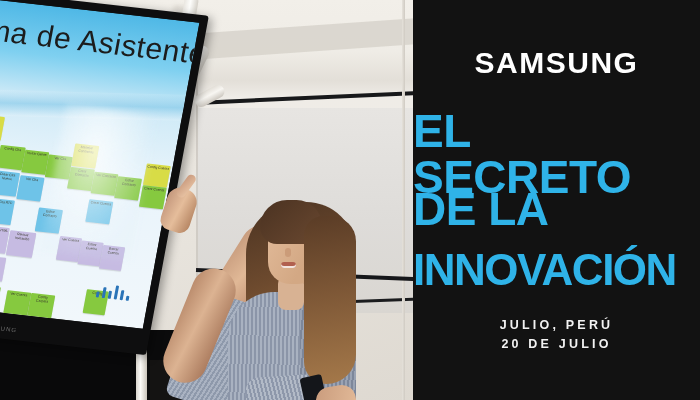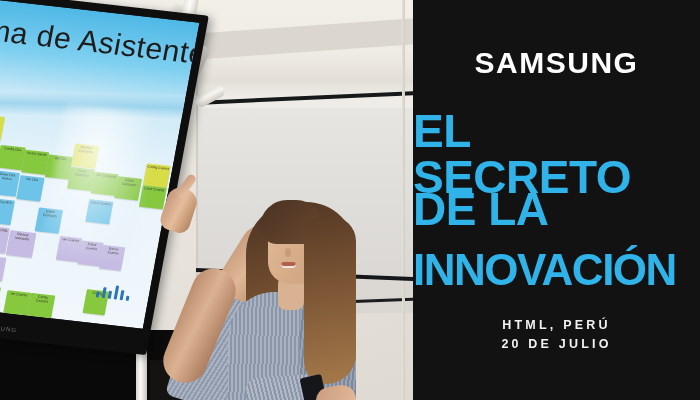--- a/index.html
+++ b/index.html
@@ -257,16 +257,16 @@
     </div>
   </div>
 
   <div id="panel">
     <div class="kicker">SAMSUNG</div>
 
     <div class="hl hl1">EL SECRETO</div>
     <div class="hl hl3">INNOVACIÓN</div>
     <div class="hl hl2">DE LA</div>
 
-    <div class="meta meta1">HTML, PERÚ</div>
+    <div class="meta meta1">JULIO, PERÚ</div>
     <div class="meta meta2">20 DE JULIO</div>
   </div>
 </div>
 
 </body></html>

